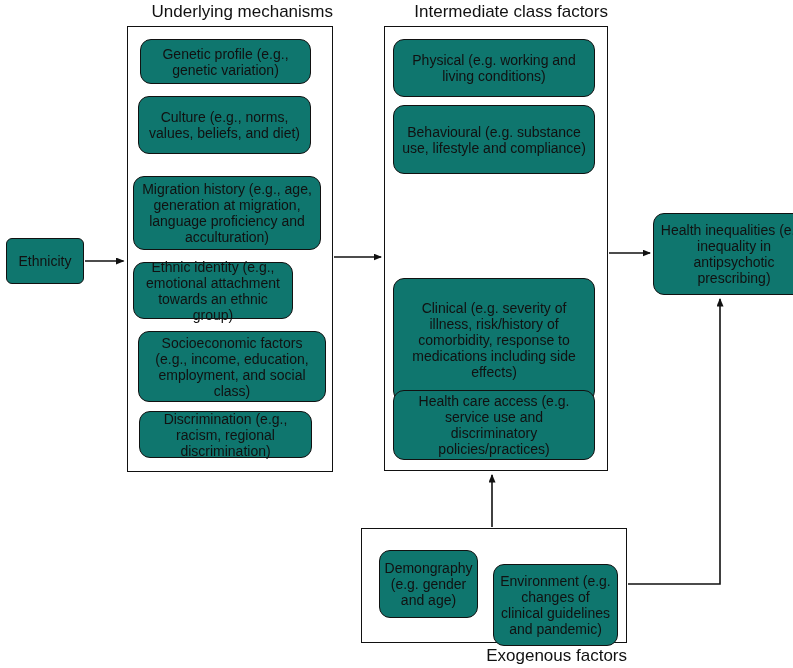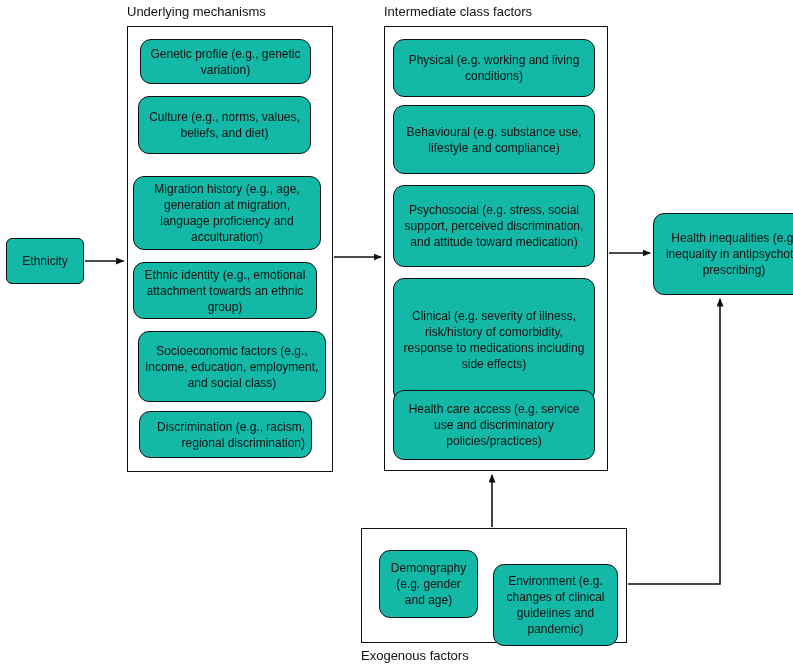--- a/index.html
+++ b/index.html
@@ -19,34 +19,34 @@
   .group {
     position: absolute;
     border: 1.6px solid #111;
     background: #ffffff;
     box-sizing: border-box;
   }
   .node {
     position: absolute;
     border: 1.6px solid #111;
     border-radius: 11px;
-    background: #14b8a6;
+    background: #0f766e;
     box-sizing: border-box;
     display: flex;
     align-items: center;
     justify-content: center;
     text-align: center;
-    font-size: 12px;
+    font-size: 14px;
     line-height: 16px;
     padding: 17px 6px;
   }
   .col-title {
     position: absolute;
-    text-align: left;
-    font-size: 13px;
+    text-align: right;
+    font-size: 17px;
     line-height: 16px;
     color: #111;
   }
   #arrows {
     position: absolute;
     left: 0; top: 0;
     width: 793px; height: 668px;
     pointer-events: none;
   }
 </style>
@@ -69,30 +69,29 @@
   </svg>
 
   <div class="node" style="left:6px; top:238px; width:78px; height:46px;border-radius:6px;">Ethnicity</div>
 
   <div class="col-title" style="left:127px; top:4px; width:206px;">Underlying mechanisms</div>
   <div class="group" style="left:127px; top:26px; width:206px; height:446px;"></div>
 
   <div class="node" style="left:140px; top:39px; width:171px; height:45px;">Genetic profile (e.g., genetic variation)</div>
   <div class="node" style="left:138px; top:96px; width:173px; height:58px;">Culture (e.g., norms, values, beliefs, and diet)</div>
   <div class="node" style="left:133px; top:176px; width:188px; height:74px;">Migration history (e.g., age, generation at migration, language proficiency and acculturation)</div>
-  <div class="node" style="left:133px; top:262px; width:184px; height:57px;">Ethnic identity (e.g., emotional attachment towards an ethnic group)</div>
+  <div class="node" style="left:133px; top:262px; width:160px; height:57px;">Ethnic identity (e.g., emotional attachment towards an ethnic group)</div>
   <div class="node" style="left:138px; top:331px; width:188px; height:71px;">Socioeconomic factors (e.g., income, education, employment, and social class)</div>
-  <div class="node" style="left:139px; top:411px; width:173px; height:47px;text-align:right;">Discrimination (e.g., racism, regional discrimination)</div>
+  <div class="node" style="left:139px; top:411px; width:173px; height:47px;">Discrimination (e.g., racism, regional discrimination)</div>
 
   <div class="col-title" style="left:384px; top:4px; width:224px;">Intermediate class factors</div>
   <div class="group" style="left:384px; top:26px; width:224px; height:445px;"></div>
 
   <div class="node" style="left:393px; top:39px; width:202px; height:58px;">Physical (e.g. working and living conditions)</div>
   <div class="node" style="left:393px; top:105px; width:202px; height:69px;">Behavioural (e.g. substance use, lifestyle and compliance)</div>
-  <div class="node" style="left:393px; top:185px; width:202px; height:82px;">Psychosocial (e.g. stress, social support, perceived discrimination, and attitude toward medication)</div>
   <div class="node" style="left:393px; top:278px; width:202px; height:124px;">Clinical (e.g. severity of illness, risk/history of comorbidity, response to medications including side effects)</div>
   <div class="node" style="left:393px; top:390px; width:202px; height:70px;">Health care access (e.g. service use and discriminatory policies/practices)</div>
 
   <div class="node" style="left:653px; top:213px; width:162px; height:82px;">Health inequalities (e.g. inequality in antipsychotic prescribing)</div>
 
   <div class="group" style="left:361px; top:528px; width:266px; height:115px;"></div>
   <div class="node" style="left:379px; top:550px; width:99px; height:68px;">Demongraphy (e.g. gender and age)</div>
   <div class="node" style="left:493px; top:544px; width:125px; height:82px;margin-top:20px;">Environment (e.g. changes of clinical guidelines and pandemic)</div>
   <div class="col-title" style="left:361px; top:648px; width:266px;">Exogenous factors</div>
 

